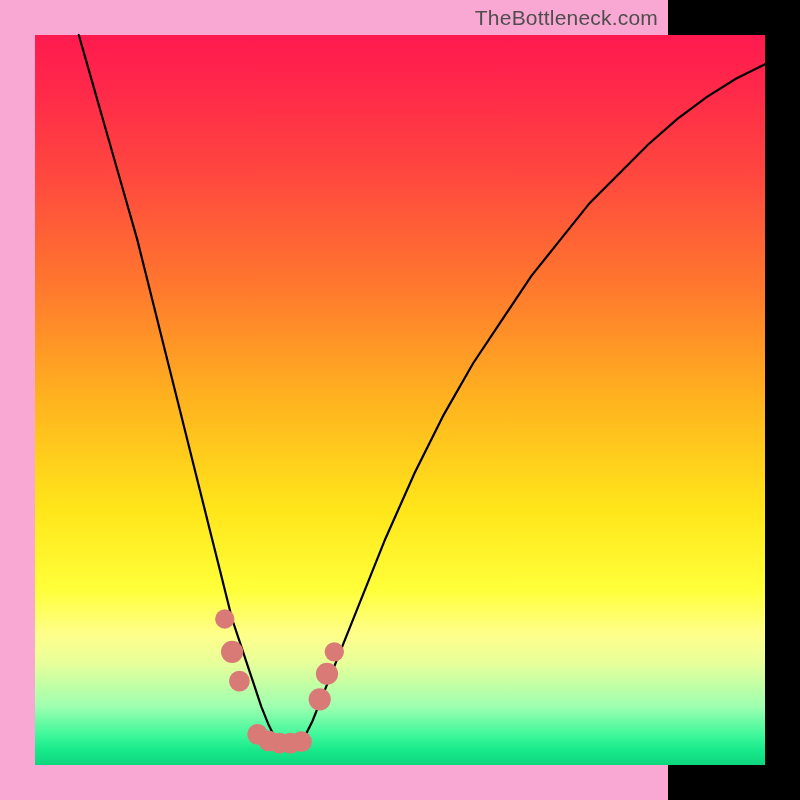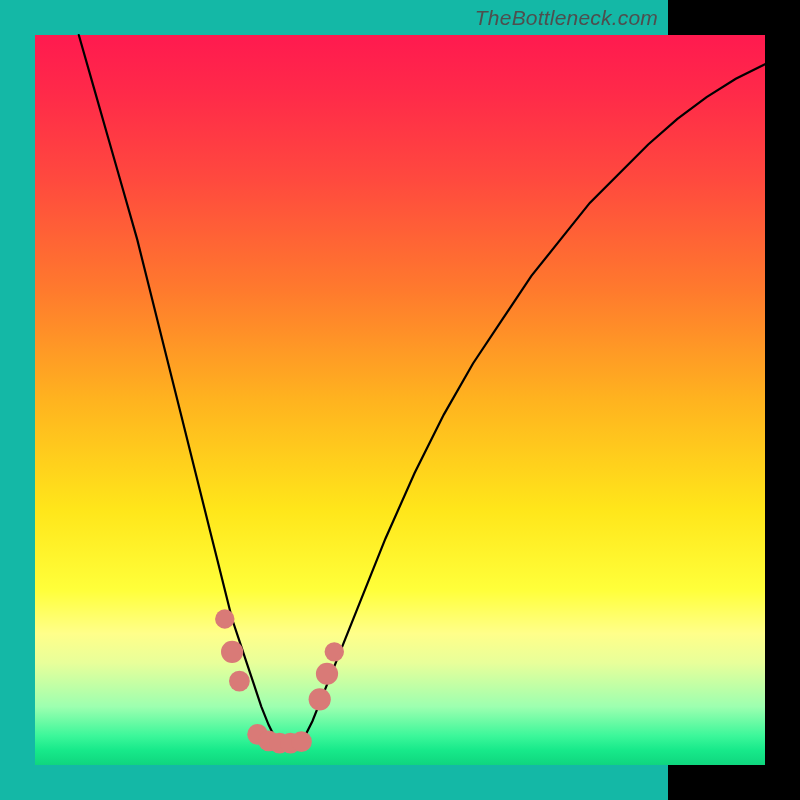--- a/index.html
+++ b/index.html
@@ -10,22 +10,21 @@
     background: #000;
     overflow: hidden;
     font-family: Arial, Helvetica, sans-serif;
   }
   .frame {
     position: absolute;
     left: 0;
     top: 0;
     width: 668px;
     height: 800px;
-    background: #14b8a6;
-    font-style: italic;
+    background: #f9a8d4;
   }
   .plot {
     position: absolute;
     left: 35px;
     top: 35px;
     width: 730px;
     height: 730px;
     
     background: linear-gradient(
       to bottom,

